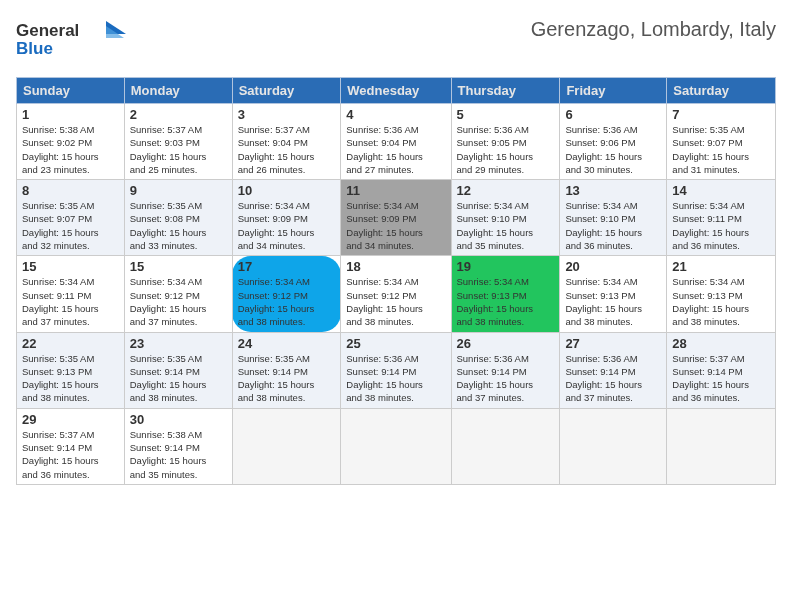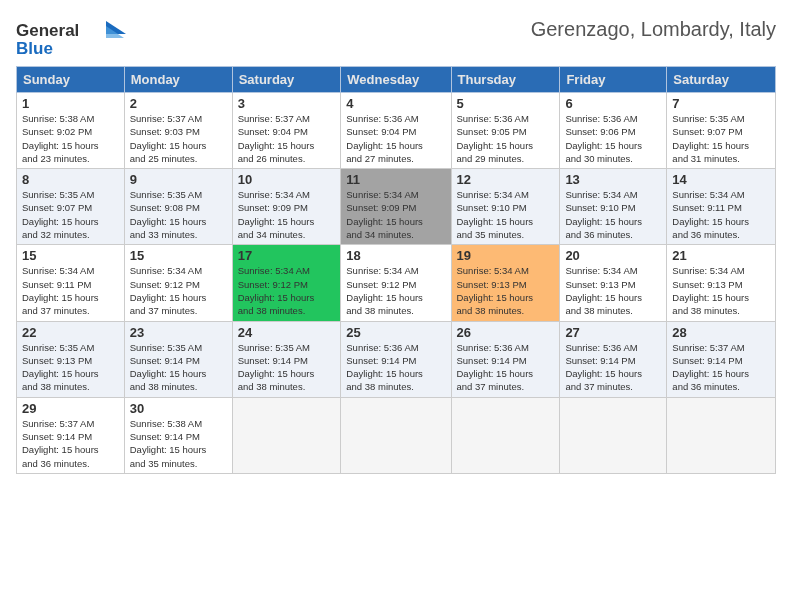--- a/index.html
+++ b/index.html
@@ -1,18 +1,18 @@
 <!DOCTYPE html>
 <html><head>
   <meta charset="utf-8">
   <style>
     * { margin: 0; padding: 0; box-sizing: border-box; }
     body { width: 792px; height: 612px; font-family: Arial, sans-serif; background: #fff; overflow: hidden; }
     .page { width: 792px; height: 612px; padding: 16px; }
-    .header { display: flex; align-items: flex-start; justify-content: space-between; margin-bottom: 1px; }
+    .header { display: flex; align-items: flex-start; justify-content: space-between; margin-bottom: 12px; }
     .logo { display: flex; align-items: center; }
     .title-block { text-align: right; }
     .month-title { font-size: 32px; color: #333; font-weight: normal; }
     .location { font-size: 20px; color: #555; margin-top: 2px; }
     .calendar { width: 100%; border-collapse: collapse; }
     .calendar th { background: #2a6cb5; color: #e5e5e5; font-size: 13px; font-weight: bold; padding: 5px 6px; text-align: left; border: 1px solid #b0c4de; }
     .calendar td { border: 1px solid #ccc; vertical-align: top; padding: 3px 5px; font-size: 10px; color: #333; background: #fff; width: 113px; min-height: 70px; }
     .calendar td.empty { background: #f9f9f9; }
     .day-num { font-size: 13px; font-weight: bold; display: block; margin-bottom: 1px; }
     .day-info { font-size: 9.5px; line-height: 1.4; color: #333; }
@@ -162,35 +162,35 @@
 Daylight: 15 hours
 and 37 minutes.</div>
           </td>
           <td style="background: rgb(255, 255, 255);">
             <span class="day-num">15</span>
             <div class="day-info" style="white-space: pre-line;">Sunrise: 5:34 AM
 Sunset: 9:12 PM
 Daylight: 15 hours
 and 37 minutes.</div>
           </td>
-          <td style="background: #22c55e;">
+          <td style="background: #0ea5e9; border-radius: 19px;">
             <span class="day-num">17</span>
             <div class="day-info" style="white-space: pre-line;">Sunrise: 5:34 AM
 Sunset: 9:12 PM
 Daylight: 15 hours
 and 38 minutes.</div>
           </td>
           <td style="background: rgb(255, 255, 255);">
             <span class="day-num">18</span>
             <div class="day-info" style="white-space: pre-line;">Sunrise: 5:34 AM
 Sunset: 9:12 PM
 Daylight: 15 hours
 and 38 minutes.</div>
           </td>
-          <td style="background: #fdba74; margin-top: 14px;">
+          <td style="background: #22c55e; margin-top: 14px;">
             <span class="day-num">19</span>
             <div class="day-info" style="white-space: pre-line;">Sunrise: 5:34 AM
 Sunset: 9:13 PM
 Daylight: 15 hours
 and 38 minutes.</div>
           </td>
           <td style="background: rgb(255, 255, 255);">
             <span class="day-num">20</span>
             <div class="day-info" style="white-space: pre-line;">Sunrise: 5:34 AM
 Sunset: 9:13 PM

